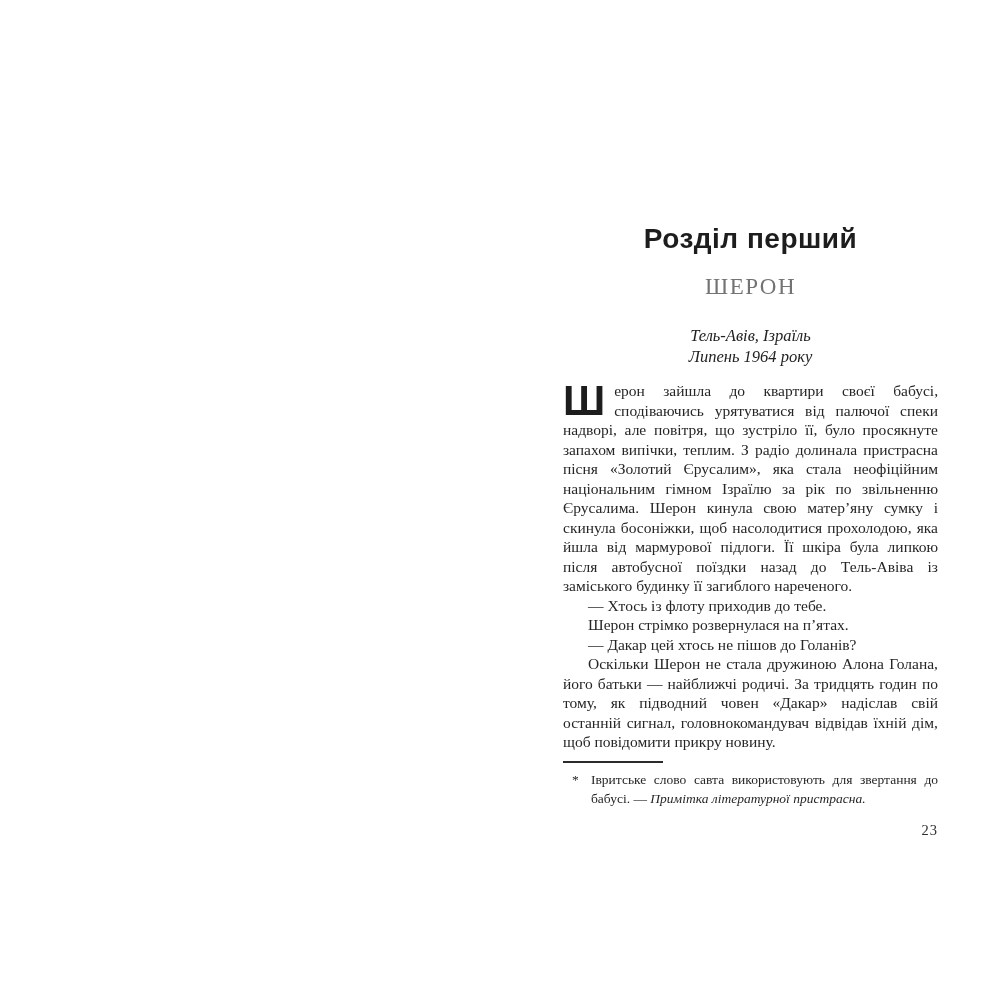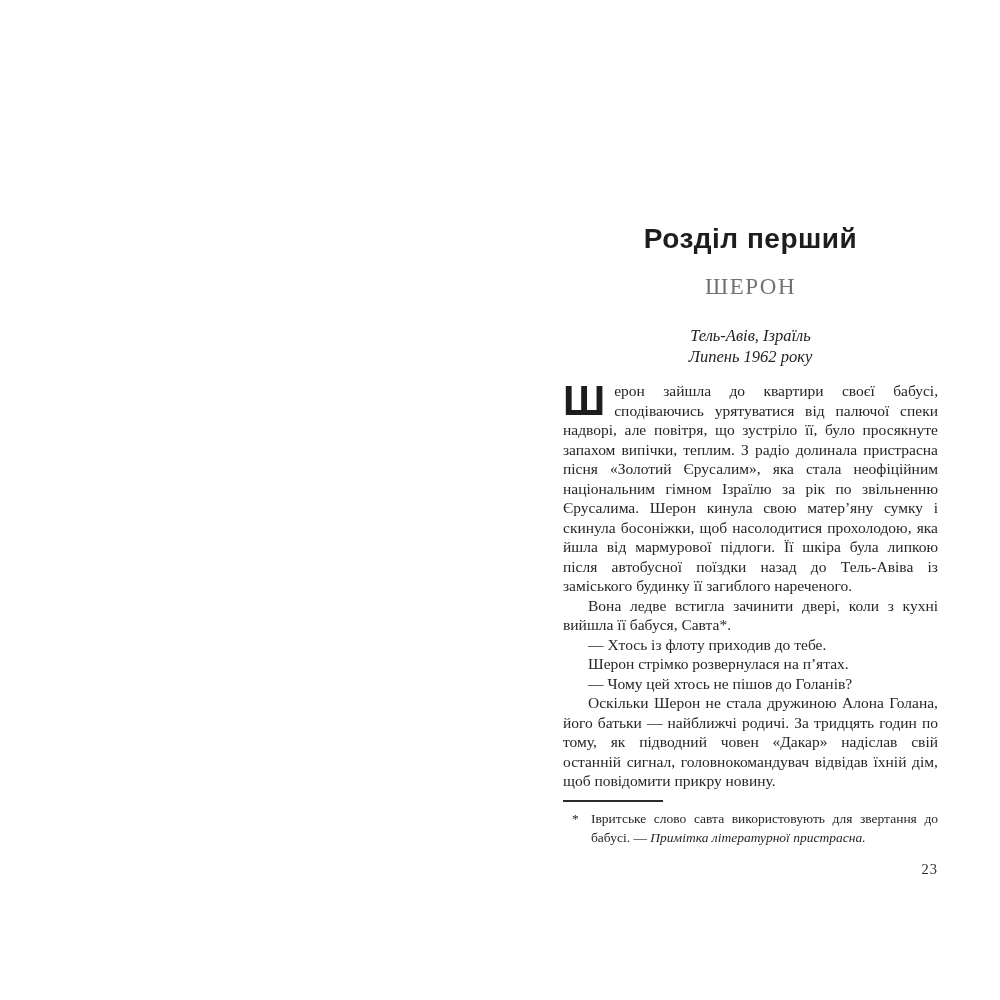--- a/index.html
+++ b/index.html
@@ -99,29 +99,28 @@
 
 <div class="page">
   <div class="content">
 
     <h1 class="chapter-title">Розділ перший</h1>
 
     <h2 class="chapter-heading">ШЕРОН</h2>
 
     <div class="dateline">
       <div>Тель-Авів, Ізраїль</div>
-      <div>Липень 1962 року</div>
+      <div>Липень 1964 року</div>
     </div>
 
     <div class="body-text">
       <p><span class="dropcap">Ш</span><span>ерон зайшла до квартири своєї бабусі, сподіваючись урятуватися від палючої спеки надворі, але повітря, що зустріло її, було просякнуте запахом випічки, теплим. З радіо долинала пристрасна пісня «Золотий Єрусалим», яка стала неофіційним національним гімном Ізраїлю за рік по звільненню Єрусалима. Шерон кинула свою матер’яну сумку і скинула босоніжки, щоб насолодитися прохолодою, яка йшла від мармурової підлоги. Її шкіра була липкою після автобусної поїздки назад до Тель-Авіва із заміського будинку її загиблого нареченого.</span></p>
-      <p class="indent">Вона ледве встигла зачинити двері, коли з кухні вийшла її бабуся, Савта*.</p>
       <p class="indent">— Хтось із флоту приходив до тебе.</p>
       <p class="indent">Шерон стрімко розвернулася на п’ятах.</p>
-      <p class="indent">— Чому цей хтось не пішов до Голанів?</p>
+      <p class="indent">— Дакар цей хтось не пішов до Голанів?</p>
       <p class="indent">Оскільки Шерон не стала дружиною Алона Голана, його батьки — найближчі родичі. За тридцять годин по тому, як підводний човен «Дакар» надіслав свій останній сигнал, головнокомандувач відвідав їхній дім, щоб повідомити прикру новину.</p>
     </div>
 
     <div class="footnote">
       <div class="fn-rule"></div>
       <div class="fn-body">
         <span class="fn-marker">*</span><span>Івритське слово савта використовують для звертання до бабусі. — </span><span class="fn-italic">Примітка літературної пристрасна.</span>
       </div>
     </div>
 

